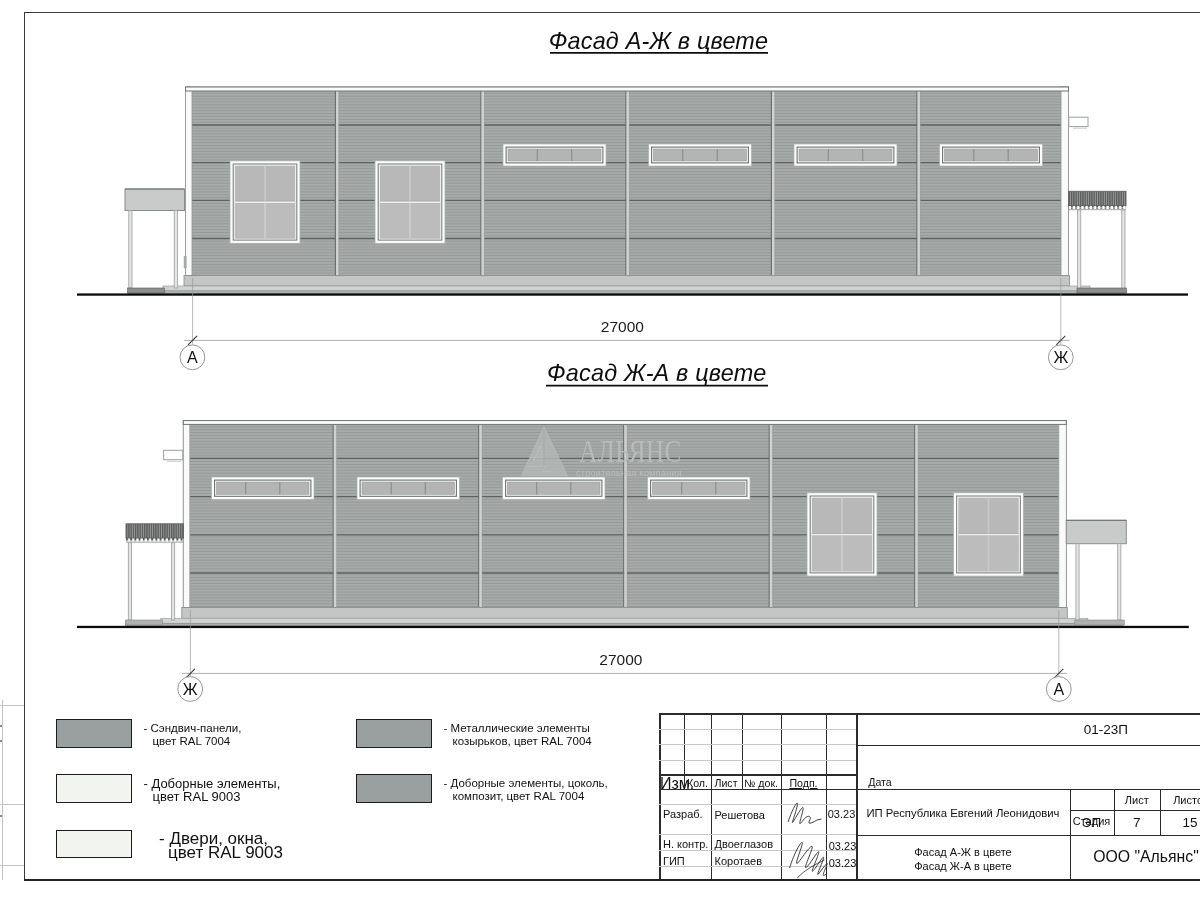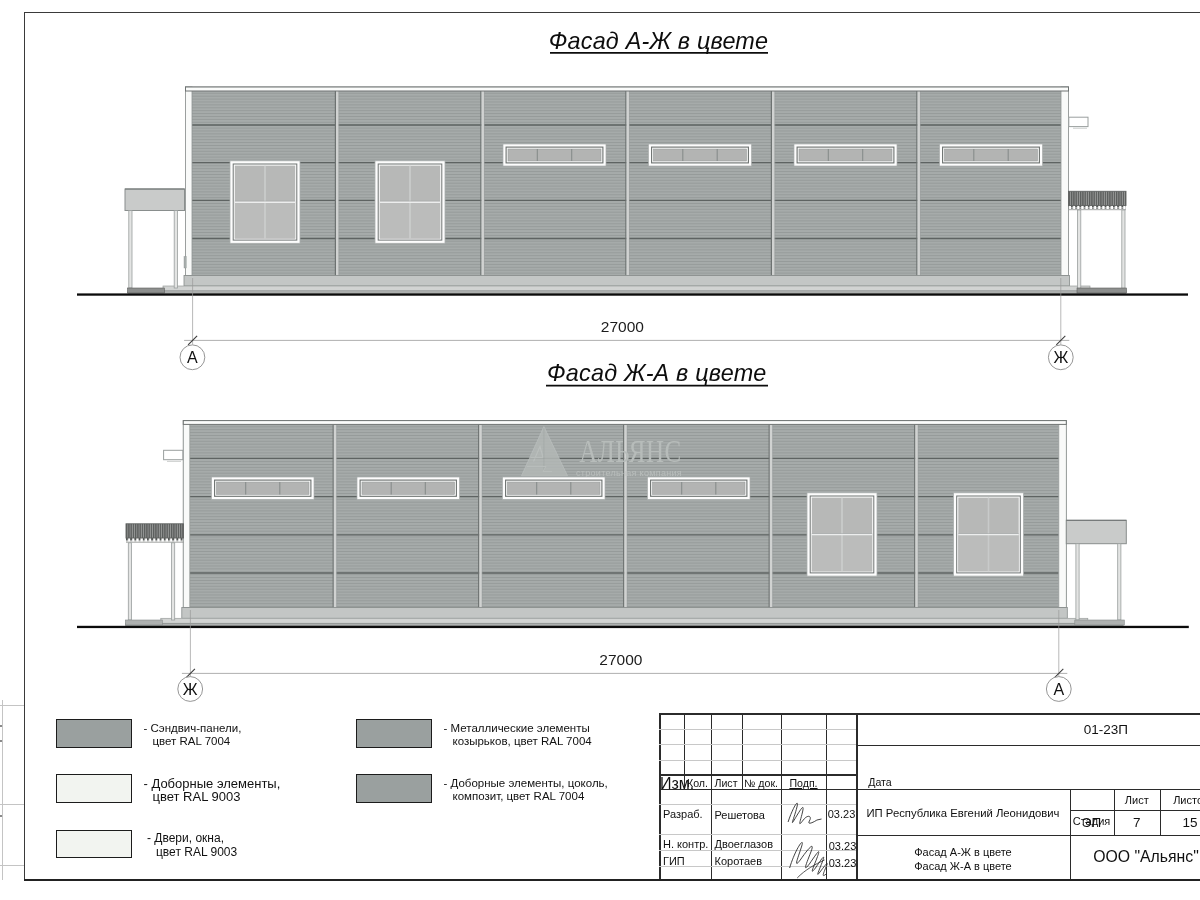--- a/index.html
+++ b/index.html
@@ -390,21 +390,21 @@
 <div style="position:absolute;left:55.5px;top:719px;width:74px;height:26.5px;background:#9aa09f;border:1.6px solid #1c1c1c"></div>
 
 <div style="position:absolute;left:143.5px;top:721.5px;font-size:11.5px;line-height:13.8px;color:#111">- Сэндвич-панели,<br><span style="margin-left:9px">цвет RAL 7004</span></div>
 
 <div style="position:absolute;left:55.5px;top:774px;width:74px;height:26.5px;background:#f2f4f0;border:1.6px solid #1c1c1c"></div>
 
 <div style="position:absolute;left:143.5px;top:776.5px;font-size:13px;line-height:13.8px;color:#111">- Доборные элементы,<br><span style="margin-left:9px">цвет RAL 9003</span></div>
 
 <div style="position:absolute;left:55.5px;top:829.5px;width:74px;height:26.5px;background:#f2f4f0;border:1.6px solid #1c1c1c"></div>
 
-<div style="position:absolute;left:147px;top:832px;font-size:12px;line-height:13.8px;color:#111">- Двери, окна,<br><span style="margin-left:9px">цвет RAL 9003</span></div>
+<div style="position:absolute;left:159px;top:832px;font-size:17px;line-height:13.8px;color:#111">- Двери, окна,<br><span style="margin-left:9px">цвет RAL 9003</span></div>
 
 <div style="position:absolute;left:355.5px;top:719px;width:74px;height:26.5px;background:#9aa09f;border:1.6px solid #1c1c1c"></div>
 
 <div style="position:absolute;left:443.5px;top:721.5px;font-size:11.5px;line-height:13.8px;color:#111">- Металлические элементы<br><span style="margin-left:9px">козырьков, цвет RAL 7004</span></div>
 
 <div style="position:absolute;left:355.5px;top:774px;width:74px;height:26.5px;background:#9aa09f;border:1.6px solid #1c1c1c"></div>
 
 <div style="position:absolute;left:443.5px;top:776.5px;font-size:11.5px;line-height:13.8px;color:#111">- Доборные элементы, цоколь,<br><span style="margin-left:9px">композит, цвет RAL 7004</span></div>
 
 <div>

